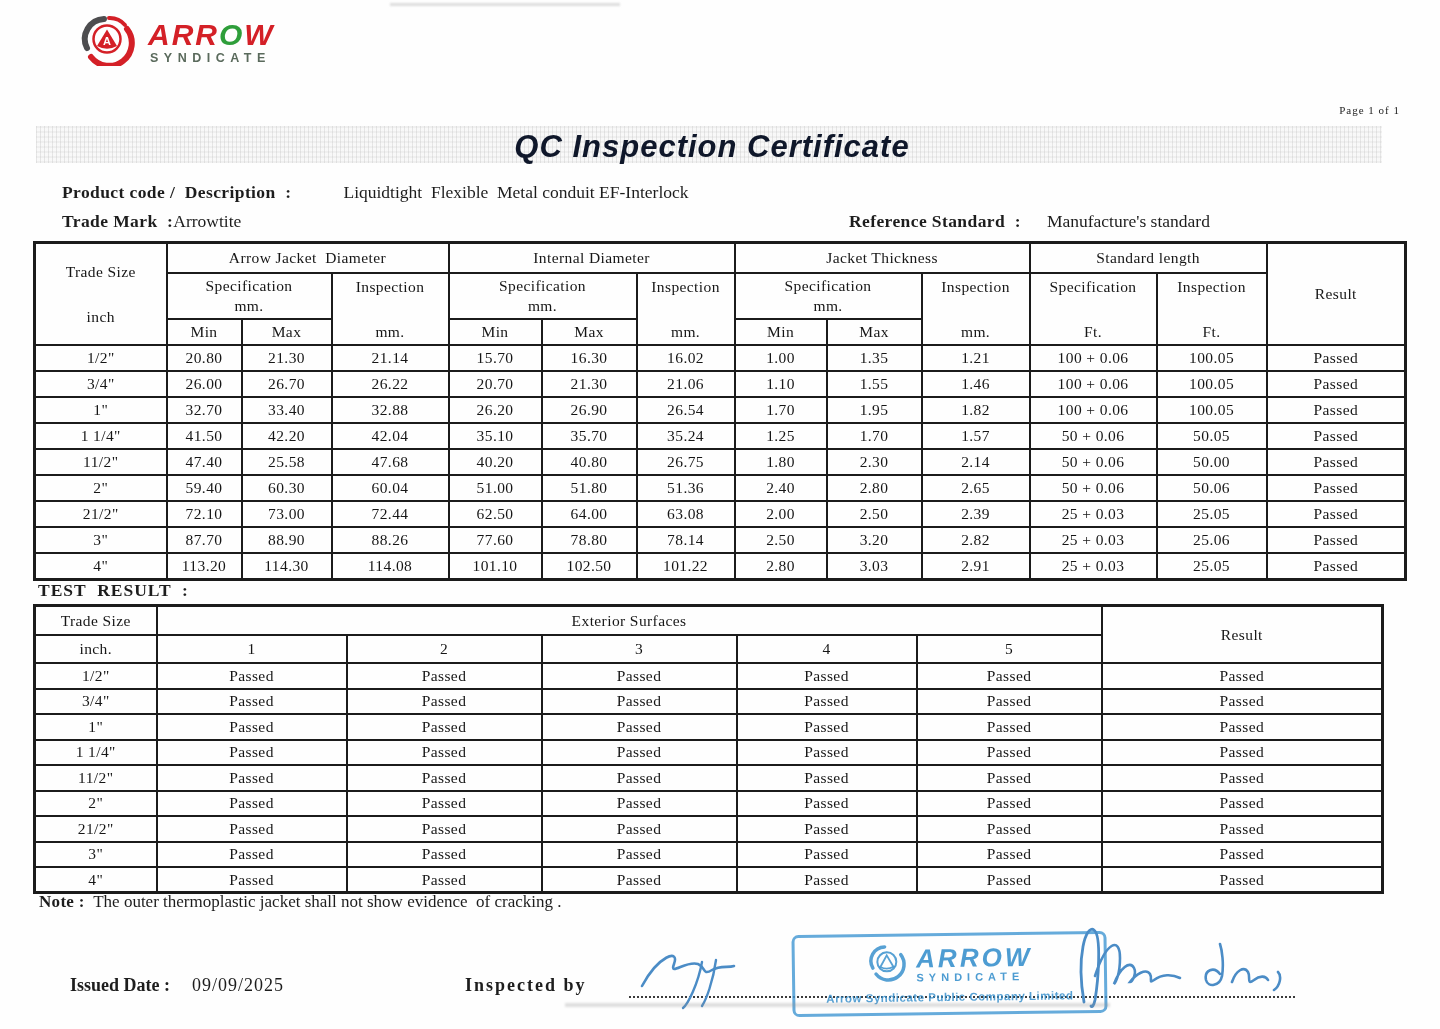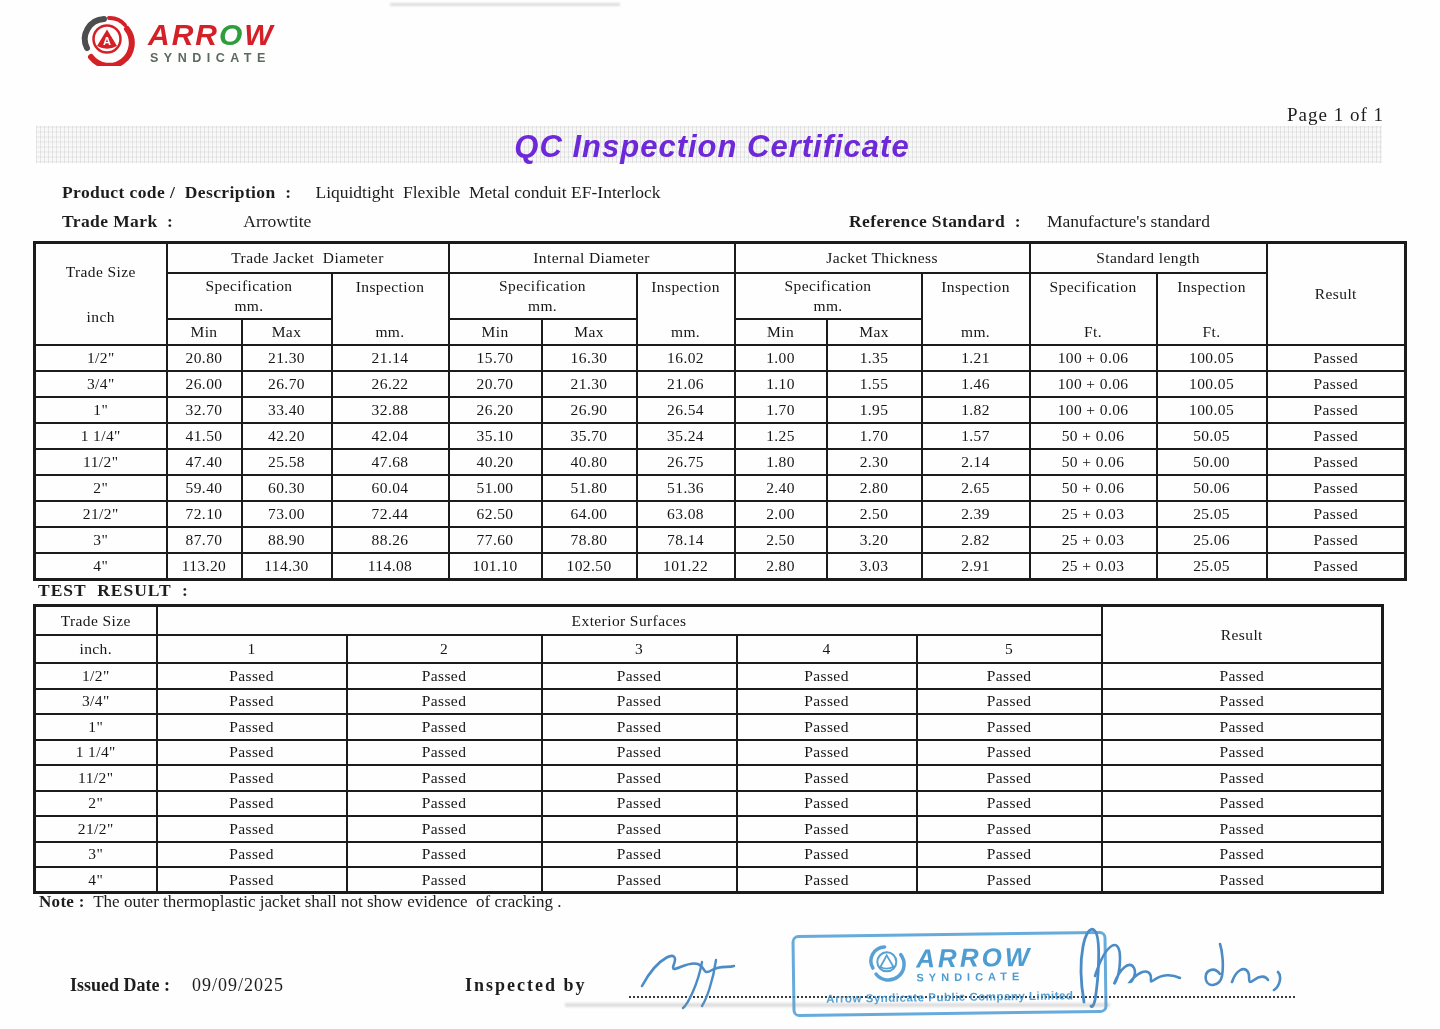--- a/index.html
+++ b/index.html
@@ -10,37 +10,37 @@
   
   .logo{position:absolute;left:78px;top:14px;display:flex;align-items:center;gap:10px;}
   .logo-text{display:flex;flex-direction:column;line-height:1;}
   .brand{font-family:"Liberation Sans",sans-serif;font-weight:bold;font-style:italic;
          font-size:30px;color:#d42027;letter-spacing:2px;}
   .brand .leaf-o{color:#2e9e3a;}
   .brand-sub{font-family:"Liberation Sans",sans-serif;font-weight:bold;font-size:12.5px;
              color:#5a6a5c;letter-spacing:5.5px;margin-top:2px;margin-left:2px;}
 
   
-  .page-indicator{position:absolute;right:56px;top:104px;font-size:19px;letter-spacing:1px;}
+  .page-indicator{position:absolute;right:40px;top:104px;font-size:11px;letter-spacing:1px;}
   .title-band{position:absolute;left:36px;top:126px;width:1346px;height:37px;
      background-image:
        repeating-linear-gradient(90deg, rgba(110,110,110,.20) 0 1px, rgba(170,170,170,.07) 1px 4px),
        repeating-linear-gradient(0deg, rgba(120,120,120,.10) 0 2px, rgba(200,200,200,.04) 2px 5px);
      opacity:.8;}
   .doc-title{position:absolute;left:0;top:129px;width:1424px;text-align:center;
      font-family:"Liberation Sans",sans-serif;font-weight:bold;font-style:italic;
-     font-size:31px;color:#6d28d9;letter-spacing:1px;}
+     font-size:31px;color:#0f172a;letter-spacing:1px;}
 
   
   .meta{position:absolute;font-size:17.5px;}
   .meta b{letter-spacing:.4px;}
   .m-product{left:62px;top:182px;}
-  .m-product .val{margin-left:24px;text-align:right;}
+  .m-product .val{margin-left:52px;text-align:right;}
   .m-trademark{left:62px;top:211px;}
-  .m-trademark .val{margin-left:70px;}
+  .m-trademark .val{}
   .m-ref{left:849px;top:211px;}
   .m-ref .val{margin-left:26px;}
 
   
   table{border-collapse:collapse;table-layout:fixed;background:transparent;}
   .tbl{position:absolute;border:3px solid #1b1b1b;}
   .tbl th,.tbl td{border:2px solid #1b1b1b;text-align:center;vertical-align:middle;
       font-weight:normal;font-size:15.5px;padding:0 2px;overflow:hidden;
       letter-spacing:.4px;color:#161616;}
   #dim-table{left:33px;top:241px;width:1371px;}
@@ -145,21 +145,21 @@
         <col style="width:139px">
     </colgroup>
     <thead>
       <tr>
         <th rowspan="3">
           <div class="stack gap-l">
             <span>Trade Size</span>
             <span>inch</span>
           </div>
         </th>
-        <th colspan="3" class="pre">Trade Jacket  Diameter</th>
+        <th colspan="3" class="pre">Arrow Jacket  Diameter</th>
         <th colspan="3">Internal Diameter</th>
         <th colspan="3">Jacket Thickness</th>
         <th colspan="2">Standard length</th>
         <th rowspan="3">Result</th>
       </tr>
       <tr>
         <th colspan="2">
           <div class="stack gap-s">
               <span>Specification</span>
               <span>mm.</span>

